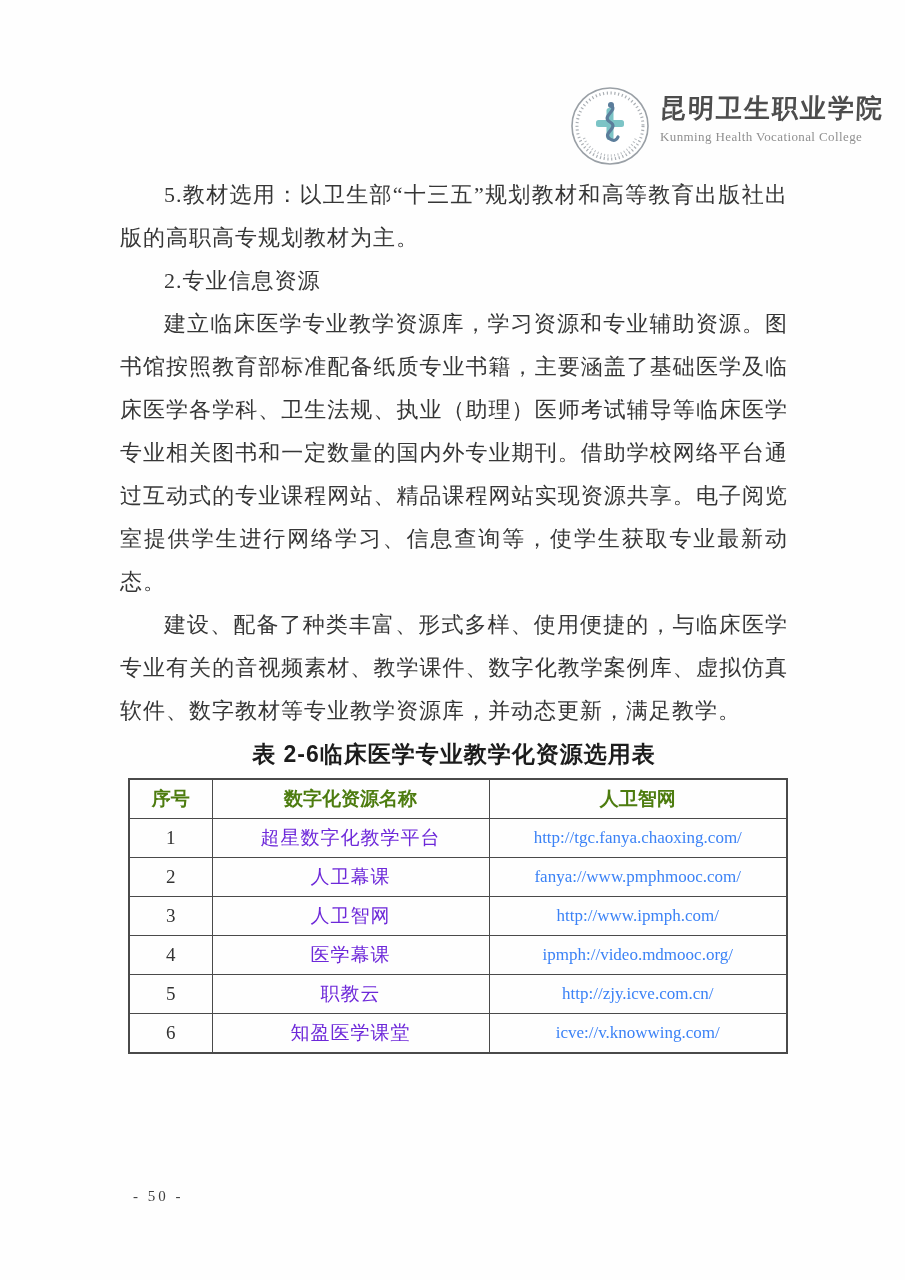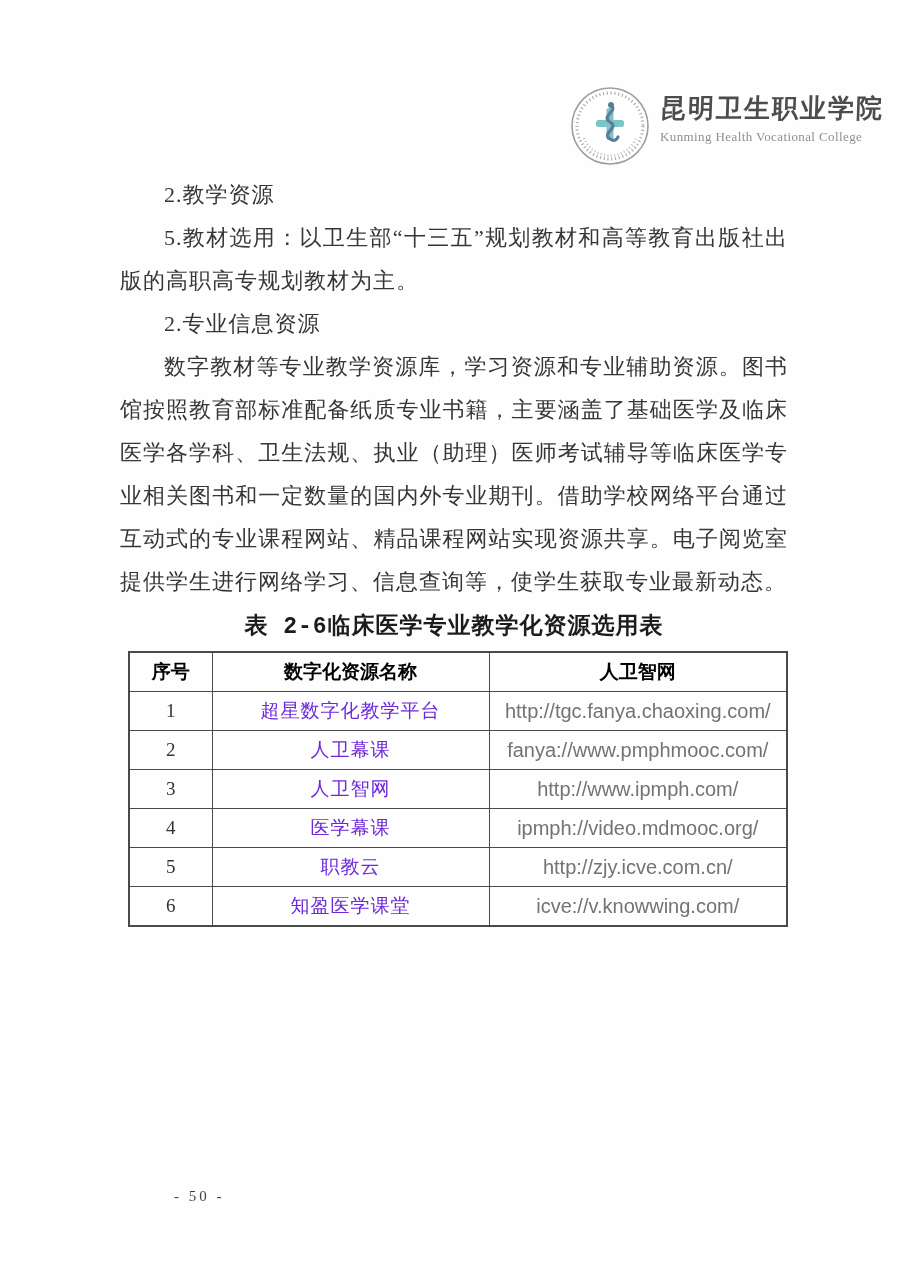--- a/index.html
+++ b/index.html
@@ -49,48 +49,48 @@
   
   .table-caption{
     margin:6px 0 0 0;
     text-align:center;
     font-family:"Liberation Sans", sans-serif;
     font-weight:bold;
     font-size:23px;line-height:32px;
     color:#1c1c1c;
     letter-spacing:1px;
   }
-  .table-caption .cap-label{margin-right:0;font-family:Liberation Mono, monospace;}
+  .table-caption .cap-label{margin-right:0;}
   table.resource-table{
     border-collapse:collapse;
     table-layout:fixed;
     width:658px;
     margin:8px 0 0 8px;
     border:2px solid #4a4a4a;
   }
   .resource-table th,.resource-table td{
     border:1px solid #4a4a4a;
     text-align:center;vertical-align:middle;
     padding:0;height:38px;
     overflow:hidden;white-space:nowrap;
   }
   .resource-table th{
     font-family:Liberation Mono, monospace;
-    font-weight:bold;font-size:19px;color:#000000;
+    font-weight:bold;font-size:19px;color:#4d7c0f;
   }
   .cell-serial{font-size:19px;color:#333;}
   .cell-name{font-size:19px;color:#6d28d9;letter-spacing:1px;}
   .cell-url{
-    font-family:Liberation Sans, sans-serif;
-    font-size:20px;color:#737373;letter-spacing:0;
+    font-family:Liberation Serif, serif;
+    font-size:17px;color:#3b82f6;letter-spacing:0;
   }
   
   .page-number{
     position:absolute;left:133px;top:1188px;
-    font-size:15px;color:#3f3f3f;letter-spacing:3px;margin-left:41px;
+    font-size:15px;color:#3f3f3f;letter-spacing:3px;
   }
 </style>
 </head>
 <body>
 
 <div class="page">
 
   <div class="header-logo">
     <svg class="seal" viewBox="0 0 80 80" aria-hidden="true">
       <circle cx="40" cy="40" r="38" fill="#ffffff" stroke="#9aa0a6" stroke-width="1.6"></circle>
@@ -103,24 +103,24 @@
         <circle cx="41" cy="19" r="3" fill="#5b7d9b"></circle>
       </g>
     </svg>
     <div class="logo-text">
       <div class="calligraphy">昆明卫生职业学院</div>
       <div class="english-name">Kunming Health Vocational College</div>
     </div>
   </div>
 
   <div class="content">
-    <p class="body-par">2.教学资源</p>
     <p class="body-par">5.教材选用：以卫生部“十三五”规划教材和高等教育出版社出版的高职高专规划教材为主。</p>
     <p class="body-par">2.专业信息资源</p>
-    <p class="body-par">数字教材等专业教学资源库，学习资源和专业辅助资源。图书馆按照教育部标准配备纸质专业书籍，主要涵盖了基础医学及临床医学各学科、卫生法规、执业（助理）医师考试辅导等临床医学专业相关图书和一定数量的国内外专业期刊。借助学校网络平台通过互动式的专业课程网站、精品课程网站实现资源共享。电子阅览室提供学生进行网络学习、信息查询等，使学生获取专业最新动态。</p>
+    <p class="body-par">建立临床医学专业教学资源库，学习资源和专业辅助资源。图书馆按照教育部标准配备纸质专业书籍，主要涵盖了基础医学及临床医学各学科、卫生法规、执业（助理）医师考试辅导等临床医学专业相关图书和一定数量的国内外专业期刊。借助学校网络平台通过互动式的专业课程网站、精品课程网站实现资源共享。电子阅览室提供学生进行网络学习、信息查询等，使学生获取专业最新动态。</p>
+    <p class="body-par">建设、配备了种类丰富、形式多样、使用便捷的，与临床医学专业有关的音视频素材、教学课件、数字化教学案例库、虚拟仿真软件、数字教材等专业教学资源库，并动态更新，满足教学。</p>
 
     <p class="table-caption">
       <span class="cap-label">表 2-6</span><span>临床医学专业教学化资源选用表</span>
     </p>
 
     <table class="resource-table">
       <colgroup>
         <col style="width:83px">
         <col style="width:277px">
         <col style="width:298px">

